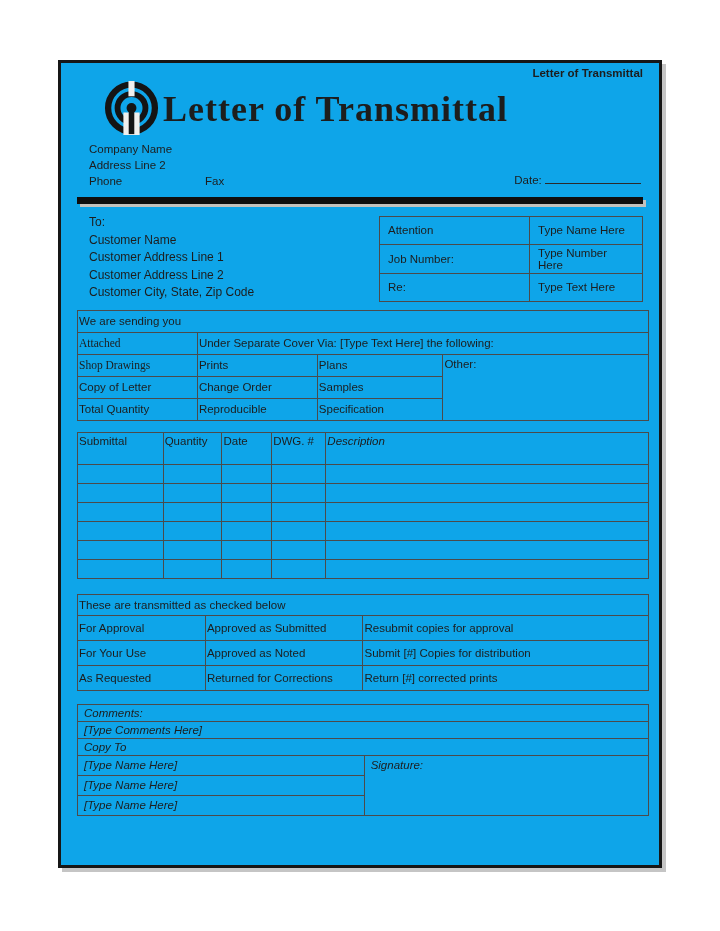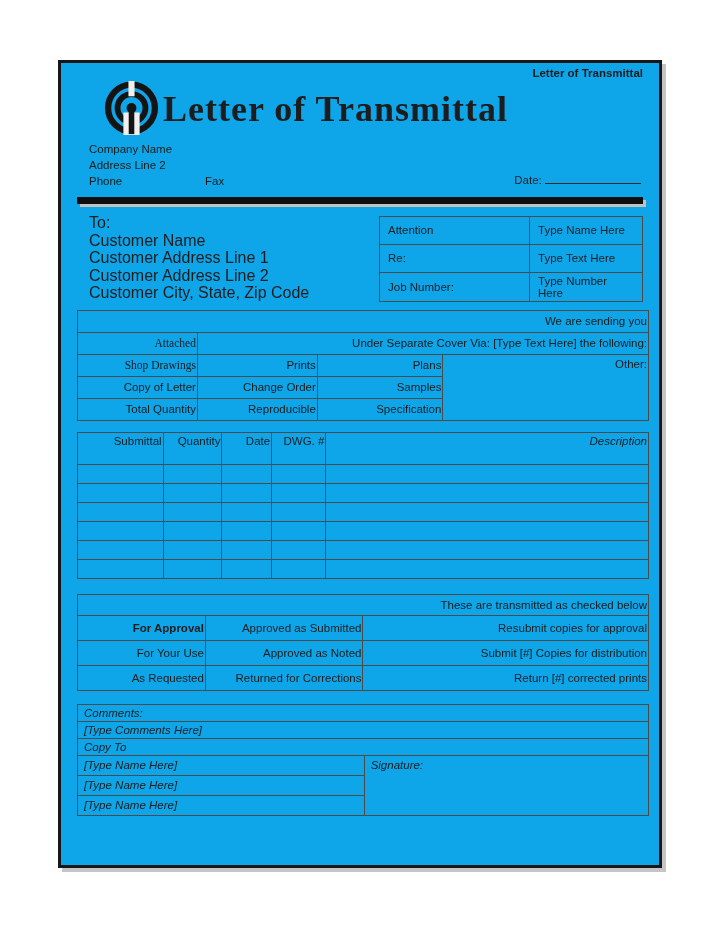--- a/index.html
+++ b/index.html
@@ -24,44 +24,44 @@
   }
   .company { margin:4px 0 0 12px; font-size:11.5px; line-height:16px; position:relative; }
   .company .cell-a { display:inline-block; width:58px; }
   .company .cell-b { display:inline-block; width:58px; }
   .company .cell-w { display:inline-block; width:116px; }
   .date-row { position:absolute; right:2px; bottom:1px; font-size:11.5px; }
   .date-line { display:inline-block; width:96px; border-bottom:1.5px solid #2a2a2a; height:11px; }
   .bar { height:7px; background:#0e0e0e; margin-top:8px; box-shadow:3px 3px 0 #c3c1bd; position:relative; z-index:1; }
 
   .to-section { display:flex; justify-content:space-between; margin-top:10px; }
-  .to-block { margin-left:12px; font-size:16px; line-height:17.5px; }
+  .to-block { margin-left:12px; font-size:12px; line-height:17.5px; }
   table { border-collapse:collapse; }
   td { border:1px solid #4b4b4b; font-size:11.5px; }
   .info-table { width:264px; margin-top:2px; }
   .info-table td { height:24px; padding:0 8px; text-align:left; vertical-align:middle; }
   .info-table .lbl { width:150px; }
 
-  .form { width:572px; text-align:right; }
+  .form { width:572px; text-align:left; }
   .sending { margin-top:8px; }
   .sending td { height:22px; vertical-align:middle; }
   .sending .c1 { width:21%;font-family:Liberation Serif, serif; } .sending .c2 { width:21%; } .sending .c3 { width:22%; } .sending .c4 { width:36%; }
   .sending .other-cell { vertical-align:top; padding-top:3px; }
 
   .submittal { margin-top:11px; }
   .submittal td { vertical-align:top; padding-top:2px; }
   .submittal .hrow td { height:32px; }
   .submittal .erow td { height:19px; }
   .submittal .s1 { width:15%; } .submittal .s2 { width:10.3%; } .submittal .s3 { width:8.7%; }
   .submittal .s4 { width:9.5%; } .submittal .s5 { width:56.5%;font-style:italic; }
 
   .transmitted { margin-top:15px; }
   .transmitted .hd td { height:21px; vertical-align:middle; }
   .transmitted td { height:25px; vertical-align:middle; }
-  .transmitted .t1 { width:22.4%;font-weight:bold; } .transmitted .t2 { width:27.6%; } .transmitted .t3 { width:50%;margin-top:39px; }
+  .transmitted .t1 { width:22.4%; } .transmitted .t2 { width:27.6%; } .transmitted .t3 { width:50%;margin-top:39px; }
 
   .comments { margin-top:13px; font-style:italic; text-align:left; }
   .comments td { padding:0 6px; vertical-align:middle; }
   .comments .small td { height:17px; }
   .comments .name-cell { width:50.2%; height:20px; }
   .comments .sig-cell { text-align:left; vertical-align:top; padding-top:3px; }
 </style>
 </head>
 <body>
 
@@ -105,26 +105,26 @@
       <div>Customer Address Line 2</div>
       <div>Customer City, State, Zip Code</div>
     </div>
     <table class="info-table">
       <tbody>
           <tr>
         <td class="lbl">Attention</td>
         <td>Type Name Here</td>
       </tr>
       <tr>
+        <td class="lbl">Job Number:</td>
+        <td>Type Number Here</td>
+      </tr>
+      <tr>
         <td class="lbl">Re:</td>
         <td>Type Text Here</td>
-      </tr>
-      <tr>
-        <td class="lbl">Job Number:</td>
-        <td>Type Number Here</td>
       </tr>
     </tbody>
       </table>
   </div>
 
   <table class="form sending">
     <tbody>
         <tr>
       <td colspan="4">We are sending you</td>
     </tr>

